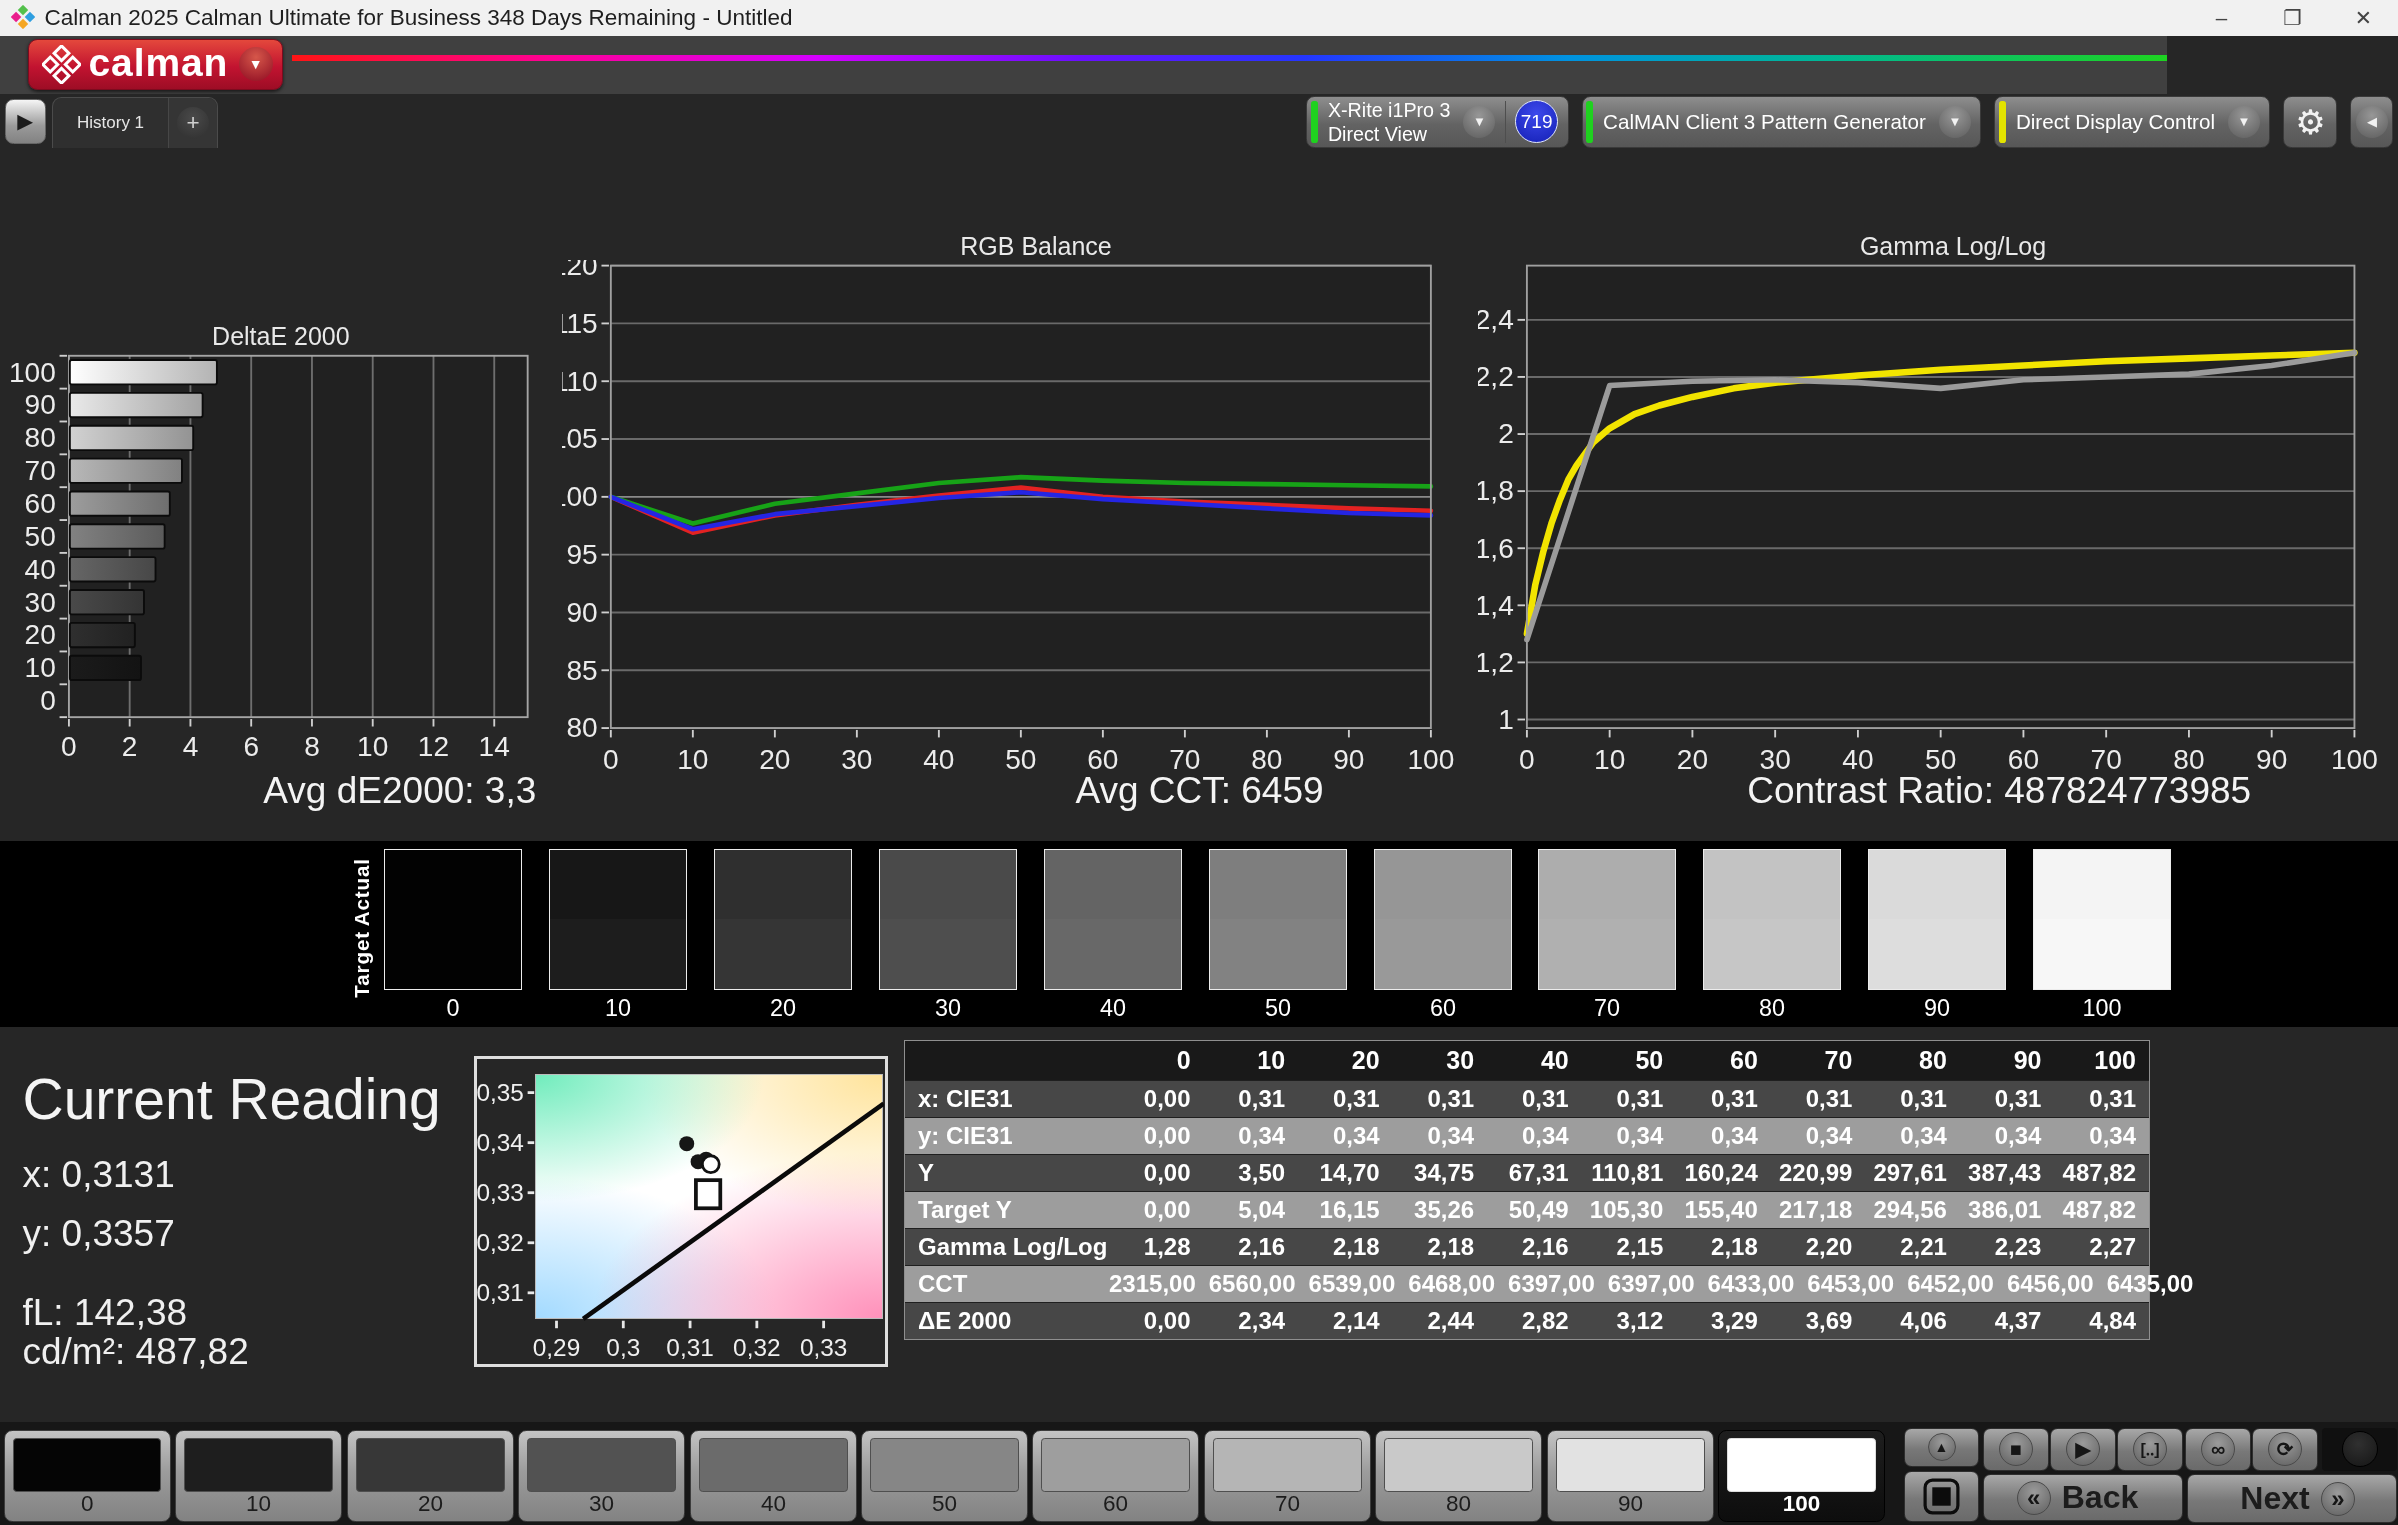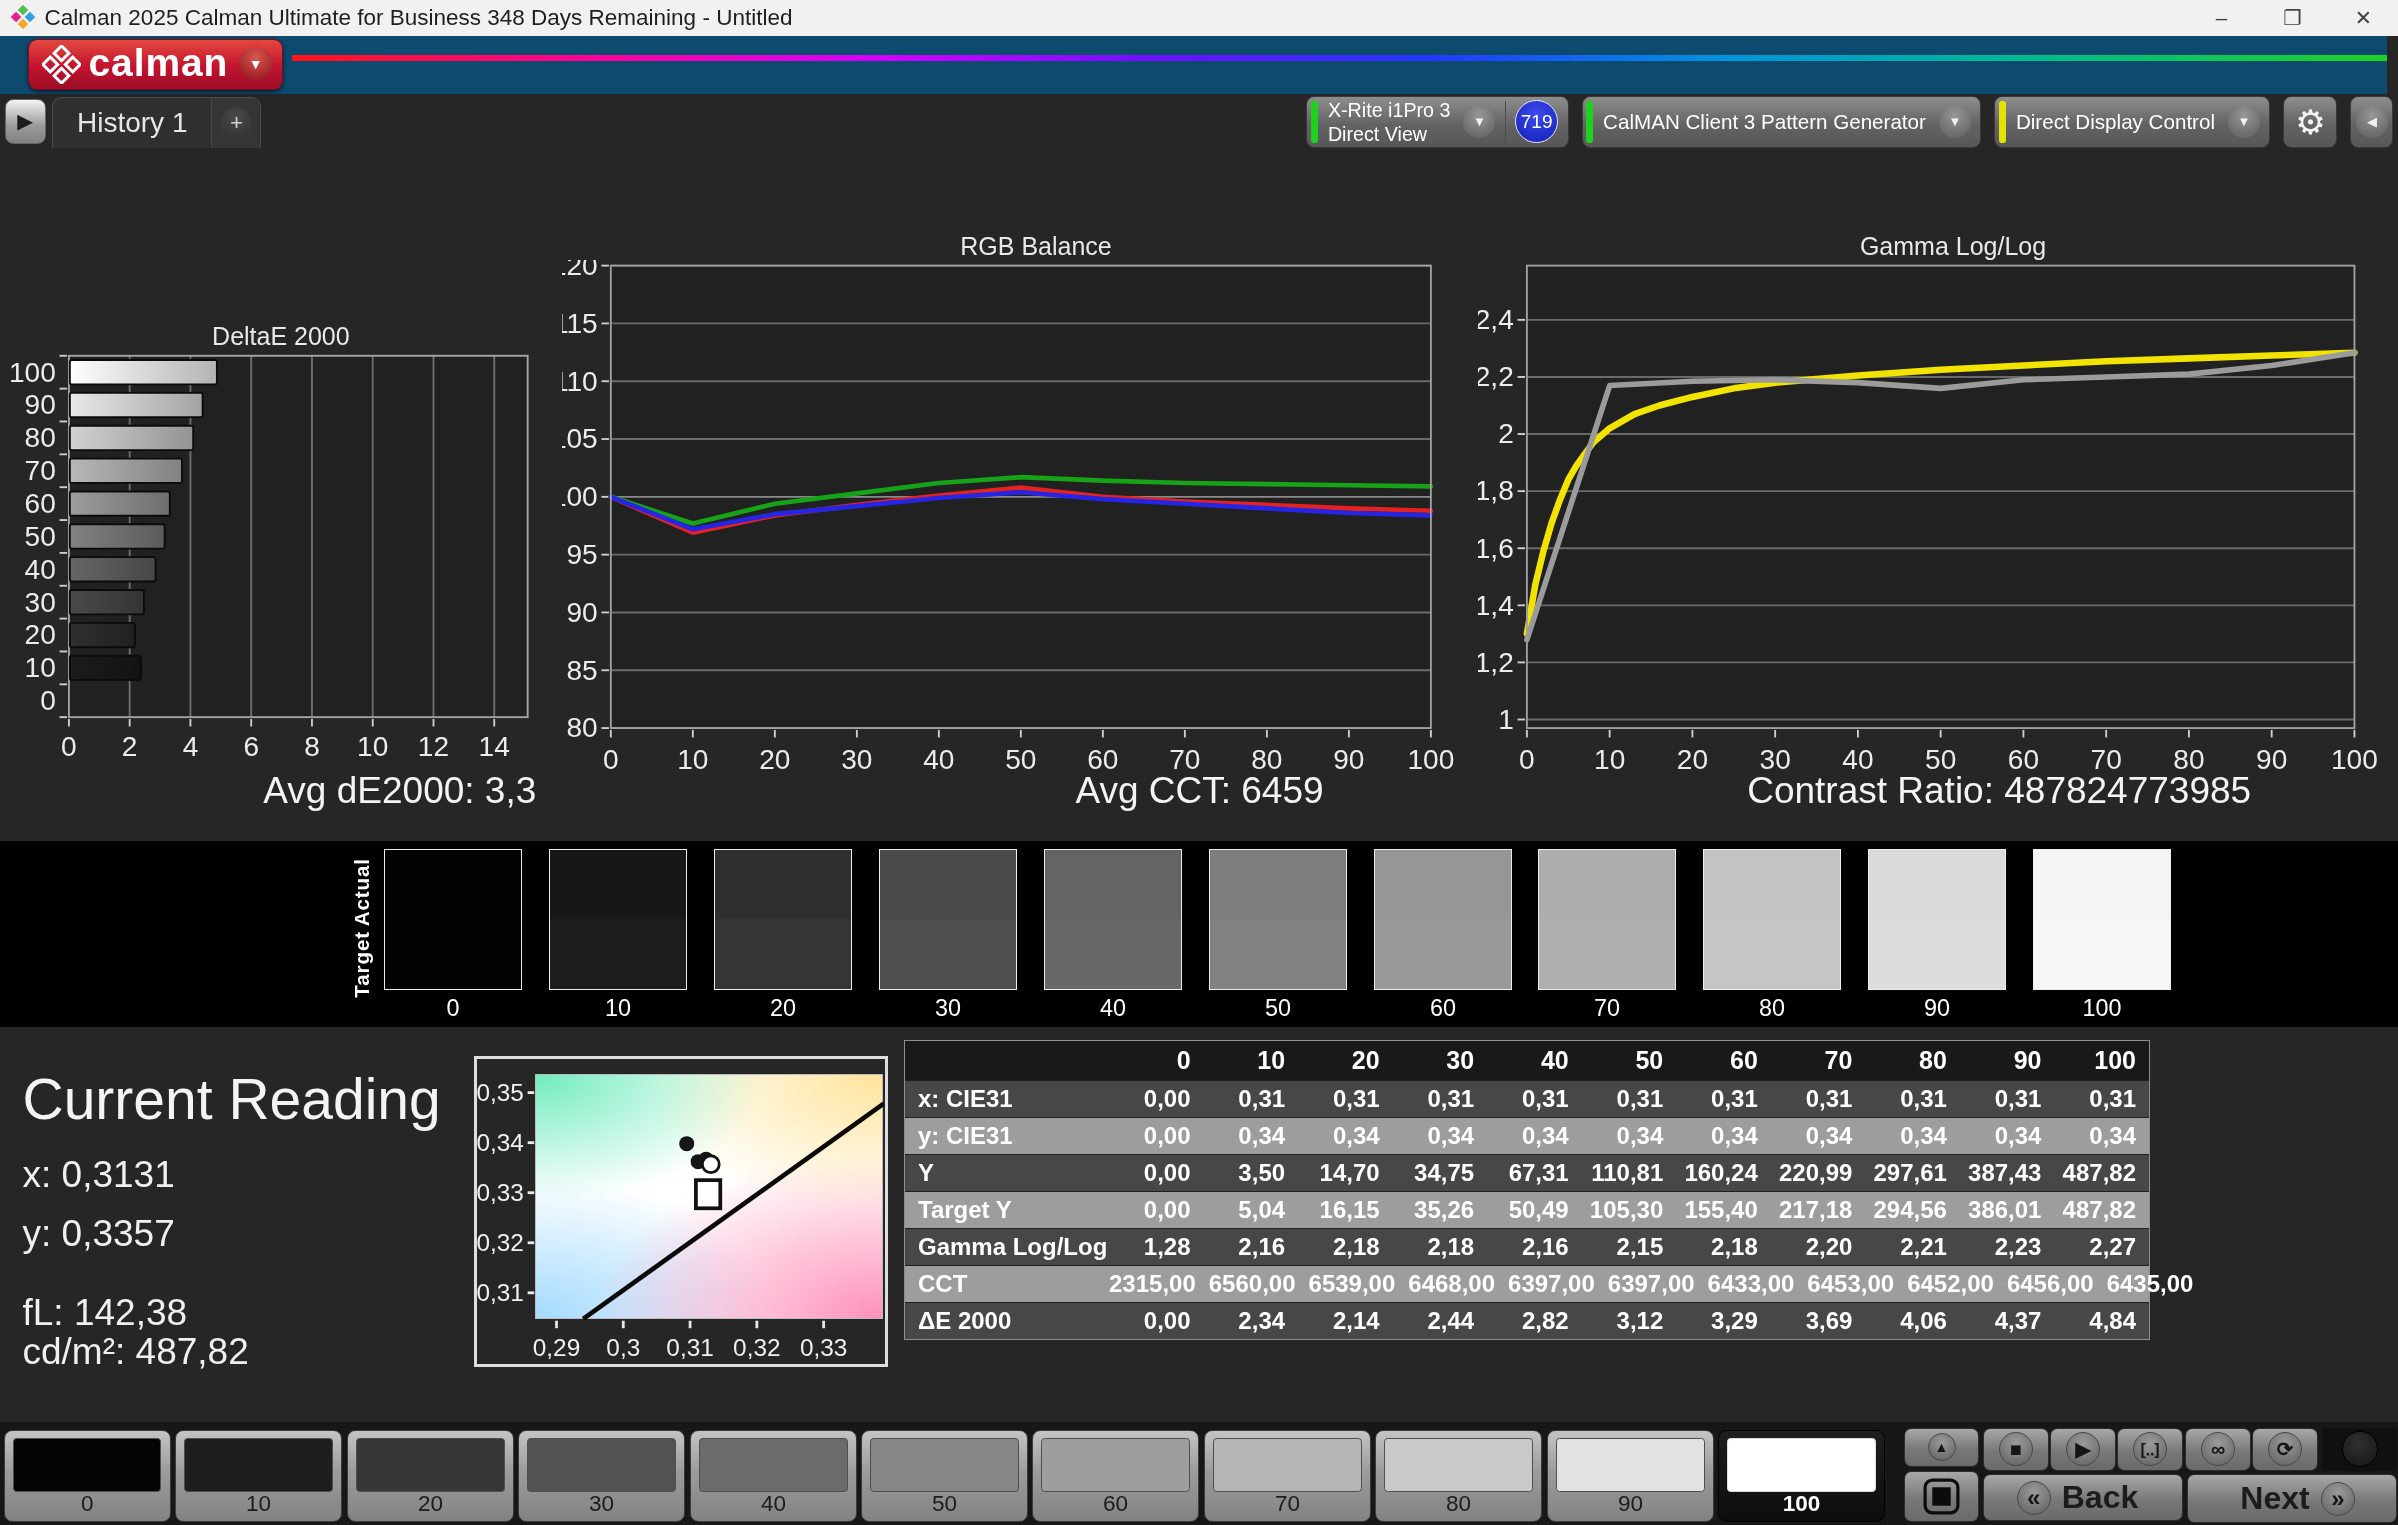--- a/index.html
+++ b/index.html
@@ -7,39 +7,39 @@
   .app { position:relative; width:2399px; height:1525px; background:#262626; overflow:hidden; }
 
   
   .titlebar { position:absolute; left:0; top:0; width:2399px; height:36px; background:#f1f1f1; display:flex; align-items:center; }
   .titlebar .appicon { margin:0 9.4px 0 11.2px; }
   .titlebar .title { font-size:22.5px; color:#1f1f1f; }
   .win-controls { position:absolute; right:0; top:0; height:36px; display:flex; }
   .win-btn { width:71px; height:36px; display:flex; align-items:center; justify-content:center; font-size:20.6px; color:#444; cursor:pointer; }
 
   
-  .brandbar { position:absolute; left:0; top:36px; width:2387px; height:58px; background:#0c4a6e; }
+  .brandbar { position:absolute; left:0; top:36px; width:2167px; height:58px; background:#404040; }
   .calman-btn { position:absolute; left:28px; top:2.8px; width:255px; height:51px; border-radius:9.4px;
     background:linear-gradient(180deg,#e4483c, #c21330 55%, #9d0d25); border:1.9px solid #7e0a1e;
     display:flex; align-items:center; padding:0 9.4px 0 13px; box-shadow:0 1.9px 3.7px rgba(0,0,0,.6); cursor:pointer; }
   .calman-word { color:#fff; font-size:39px; font-weight:bold; letter-spacing:0.9px; margin-left:7.5px; line-height:1; padding-bottom:3.7px; }
   .calman-caret { margin-left:auto; width:34px; height:34px; border-radius:50%;
     background:radial-gradient(circle at 50% 30%, #d6574a, #8e0c22); display:flex; align-items:center; justify-content:center;
     color:#fff; font-size:14px; }
   .spectrum { position:absolute; left:292px; right:0; top:19px; height:5.6px;
     background:linear-gradient(90deg,#ff1515 0%, #ff0096 14%, #d400ff 28%, #6a10ff 42%, #2436ff 54%, #0092e0 68%, #00b894 82%, #1ed321 100%); }
 
   
   .toolbar { position:absolute; left:0; top:94px; width:2399px; height:56px; background:#262626; }
   .tab-arrow { position:absolute; left:4.7px; top:4.7px; width:41px; height:45px; border-radius:8.4px;
     background:linear-gradient(180deg,#f5f5f5,#9a9a9a 60%,#828282); border:0.9px solid #666;
     display:flex; align-items:center; justify-content:center; color:#1c1c1c; font-size:20.6px; cursor:pointer; }
   .history-tab { position:absolute; left:52px; top:2.8px; height:51px; display:flex; align-items:center;
     background:#2f2f2f; border:0.9px solid #4b4b4b; border-bottom:none; border-radius:9.4px 9.4px 0 0; cursor:pointer; }
-  .history-label { padding:0 24px; font-size:28px; color:#e6e6e6;text-align:center; }
+  .history-label { padding:0 24px; font-size:17px; color:#e6e6e6;text-align:center; }
   .tab-add { width:49px; height:100%; border-left:0.9px solid #474747; background:#353535; border-radius:0 9.4px 0 0;
     display:flex; align-items:center; justify-content:center; }
   .tab-add .disc { width:32px; height:32px; border-radius:50%; background:radial-gradient(circle at 50% 35%, #4a4a4a, #2e2e2e);
     color:#cfcfcf; font-size:22.5px; display:flex; align-items:center; justify-content:center; }
   .meters { position:absolute; right:5.6px; top:0.9px; height:54px; display:flex; gap:13px; align-items:center; }
   .meter-btn { position:relative; height:52px; border-radius:8.4px; border:0.9px solid #3a3a3a; cursor:pointer;
     background:linear-gradient(180deg,#8e8e8e,#636363 55%,#575757); display:flex; align-items:center; padding:0 9.4px 0 20.6px; color:#fff; }
   .status-bar { position:absolute; left:3.7px; top:3.7px; bottom:3.7px; width:6.6px; border-radius:2.8px; }
   .meter-text { font-size:19.7px; line-height:1.22; white-space:nowrap; }
   .meter-text.single { font-size:20.6px; }

